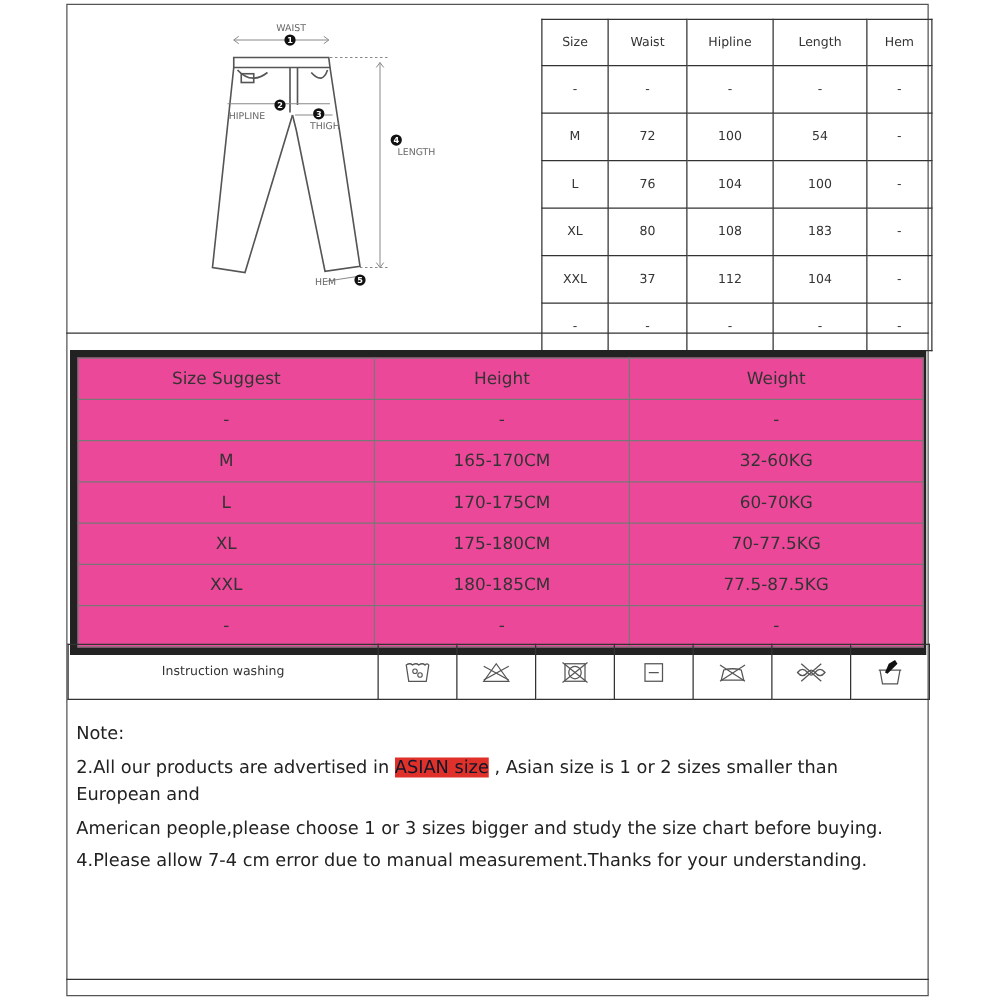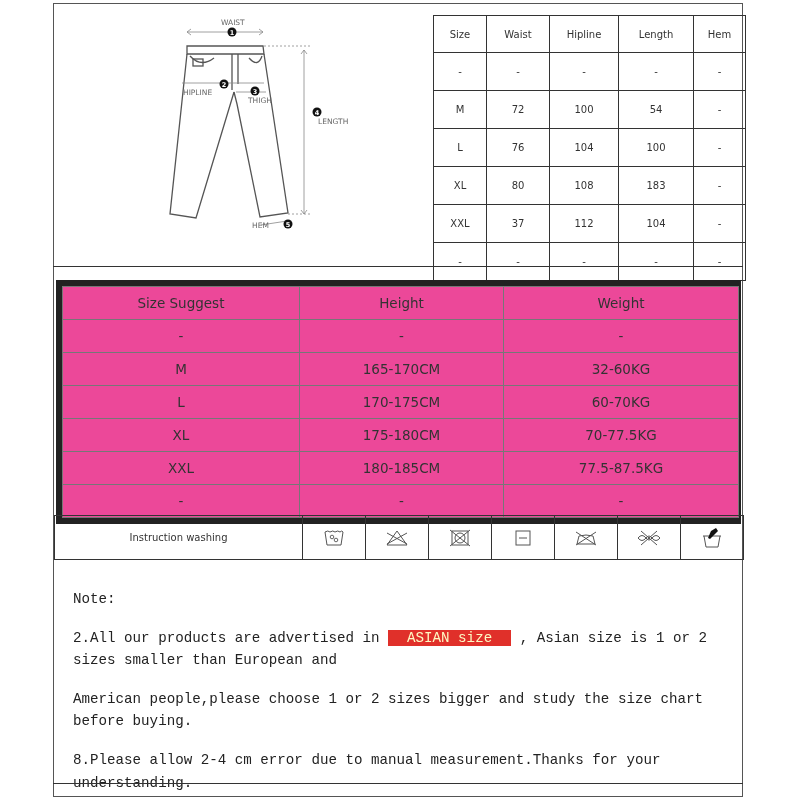--- a/index.html
+++ b/index.html
@@ -18,22 +18,22 @@
   .suggest-table td { border:1px solid #777; text-align:center; padding:0; height:32px; color:#333; }
   .s0 { width:236px; } .s1 { width:203px; } .s2 { width:234px; }
   
   .wash-table { position:absolute; left:54px; top:499px; border-collapse:collapse; font-size:10px;margin-top:16px; }
   .wash-table td { border:1px solid #333; text-align:center; padding:0; height:43px; }
   .w-label { width:247px; }
   .w-icon { width:62px; }
   .w-icon svg { display:block; margin:auto; }
   
   .notes { position:absolute; left:57px; top:572px; width:686px; font-size:14.2px; line-height:22.6px; color:#222; }
-  .notes p { margin:16px;font-family:Liberation Mono, monospace; }
-  .highlight { background:#e0302a; color:#fef9c3; padding:0 19px; }
+  .notes p { margin:4px; }
+  .highlight { background:#e0302a; color:#0f172a; padding:0 0; }
   .bottom-line { position:absolute; left:53px; top:783px; width:690px; border-top:1px solid #333; }
 </style>
 </head>
 <body>
 
 <div class="outer"></div>
 
 <svg class="diagram" viewBox="0 0 379 262" width="379" height="262">
   <g stroke="#555" fill="none" stroke-width="1.3">
 
@@ -238,17 +238,17 @@
         <path d="M8 11 L11 4 L16 1 L18 4 L14 8 L10 12 Z" fill="#111"></path>
       </svg>
     </td>
   </tr>
 </tbody>
   </table>
 
 <div class="notes">
   <p>Note:</p>
   <p><span>2.All our products are advertised in </span><span class="highlight">ASIAN size</span><span> , Asian size is 1 or 2 sizes smaller than European and</span></p>
-  <p>American people,please choose 1 or 2 sizes bigger and study the size chart before buying.</p>
-  <p>8.Please allow 2-4 cm error due to manual measurement.Thanks for your understanding.</p>
+  <p>American people,please choose 1 or 3 sizes bigger and study the size chart before buying.</p>
+  <p>4.Please allow 7-4 cm error due to manual measurement.Thanks for your understanding.</p>
 </div>
 
 <div class="bottom-line"></div>
 
 </body></html>

